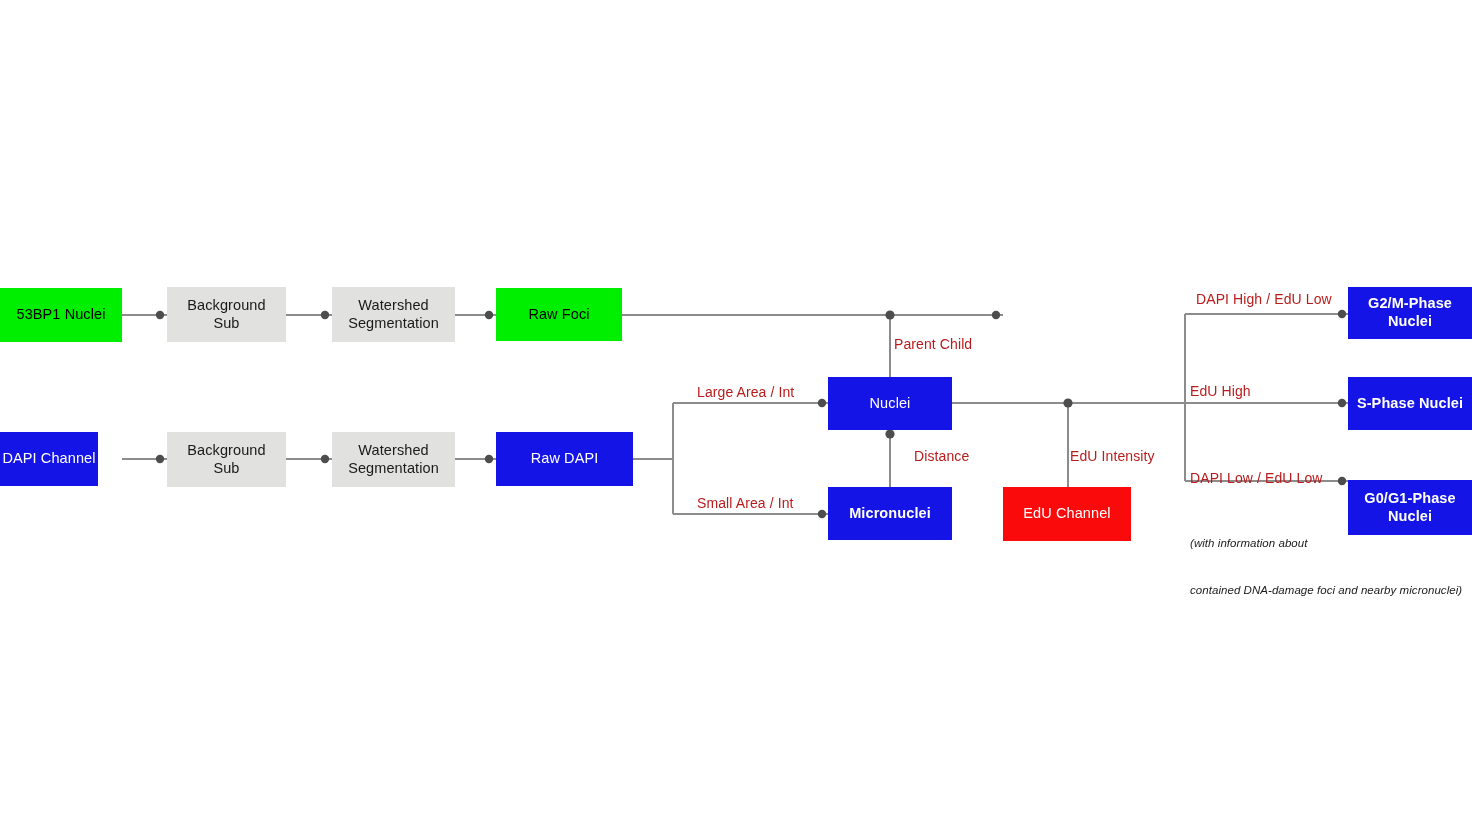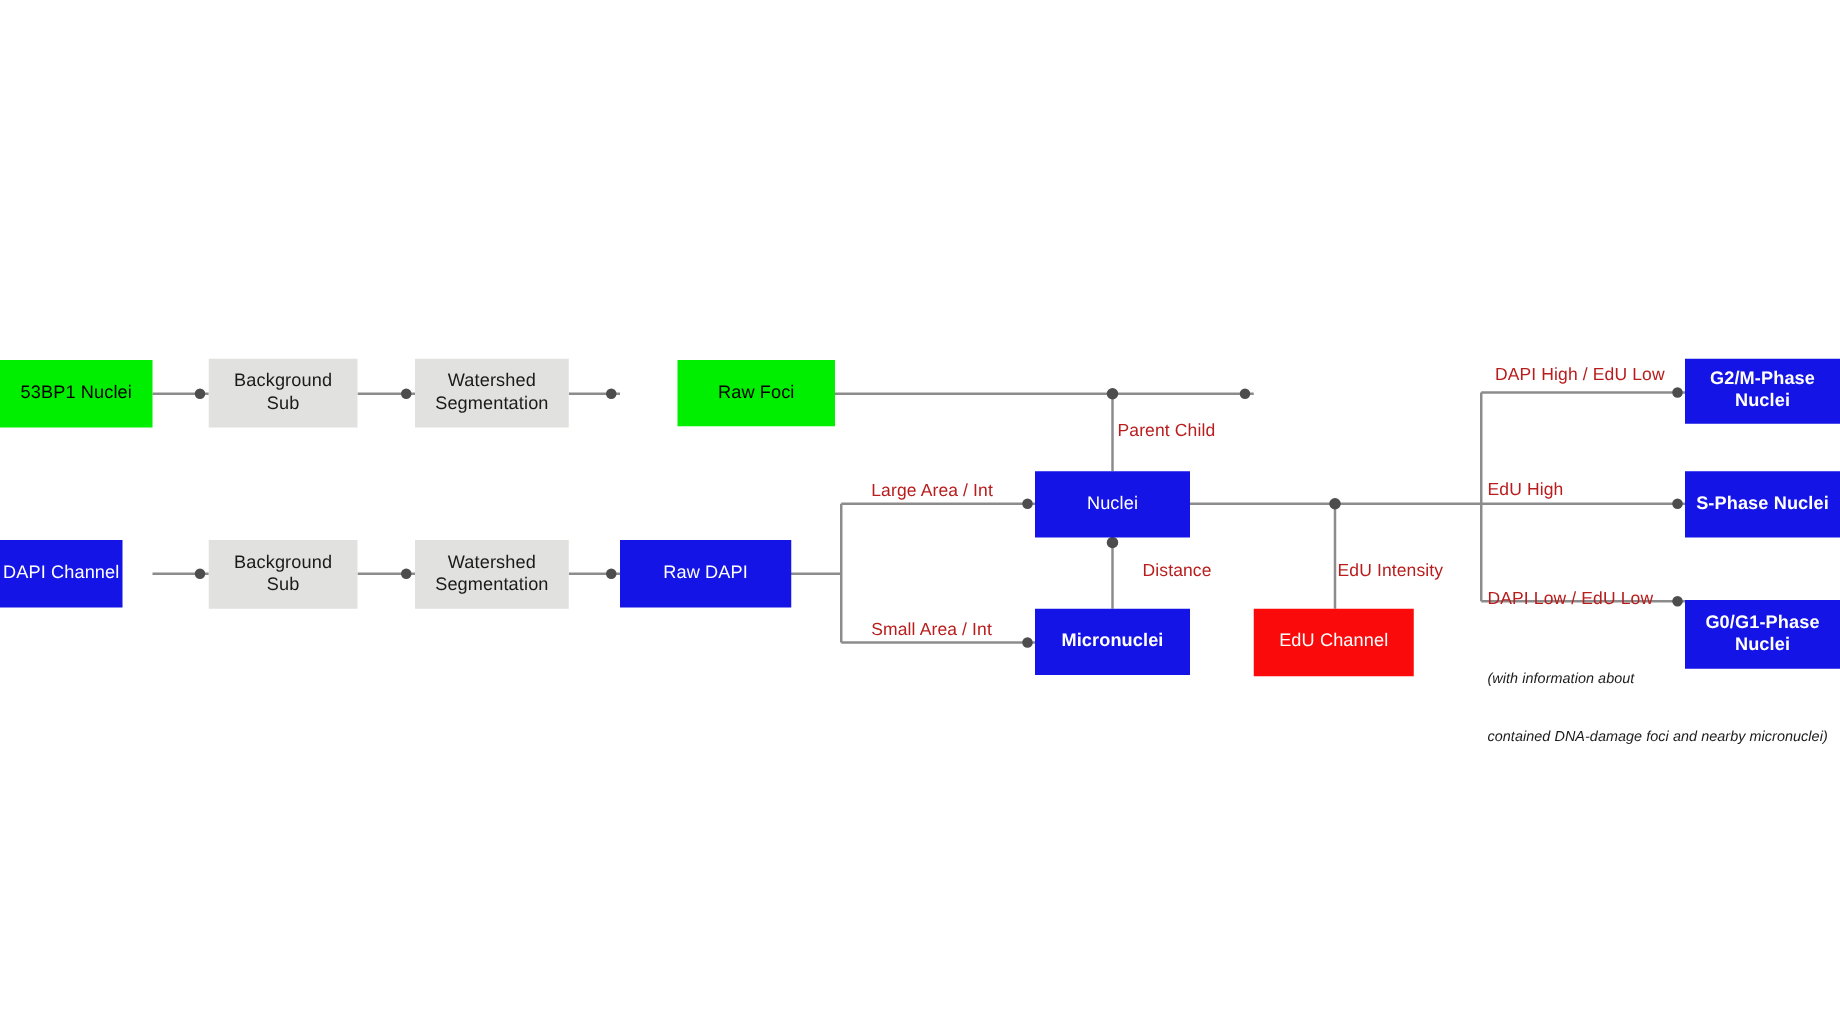--- a/index.html
+++ b/index.html
@@ -138,21 +138,21 @@
   <div class="node grey" style="left:167px; top:287px; width:119px; height:55px; white-space:pre-line;">
     <span>Background
 Sub</span>
   </div>
 
   <div class="node grey" style="left:332px; top:287px; width:123px; height:55px; white-space:pre-line;">
     <span>Watershed
 Segmentation</span>
   </div>
 
-  <div class="node green" style="left:496px; top:288px; width:126px; height:53px;margin-left:46px;">
+  <div class="node green" style="left:496px; top:288px; width:126px; height:53px;">
     <span>Raw Foci</span>
   </div>
 
 
   <div class="node blue" style="left:0px; top:432px; width:98px; height:54px;">
     <span>DAPI Channel</span>
   </div>
 
   <div class="node grey" style="left:167px; top:432px; width:119px; height:55px; white-space:pre-line;">
     <span>Background

